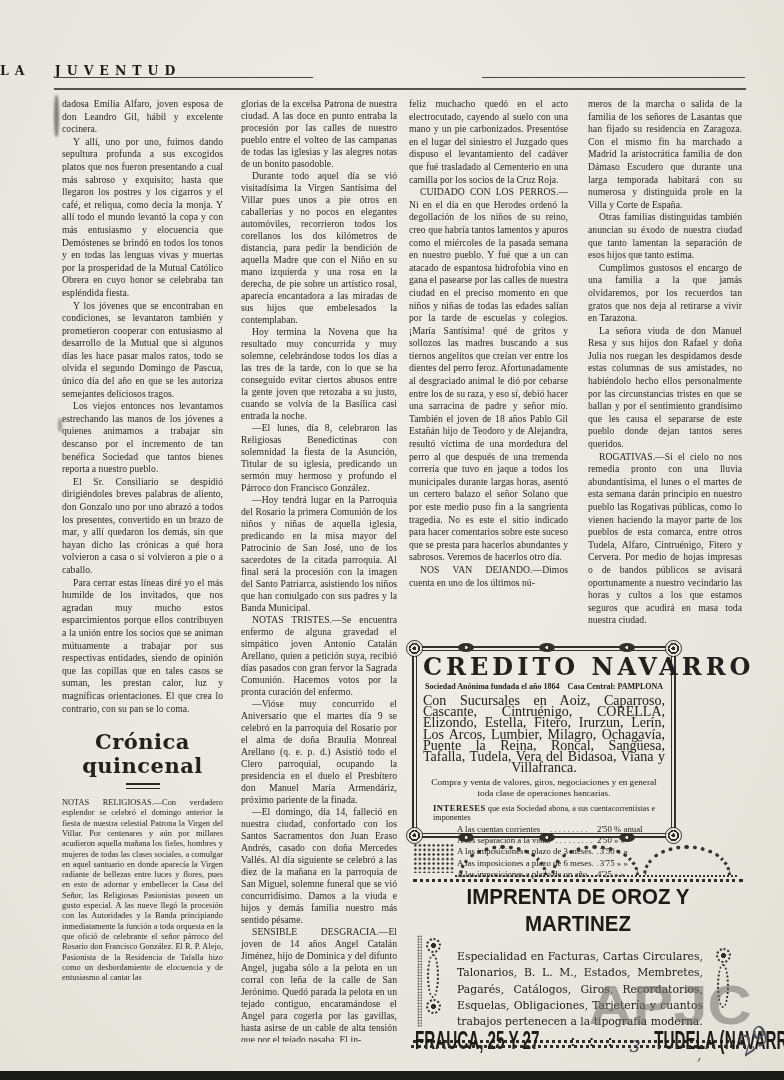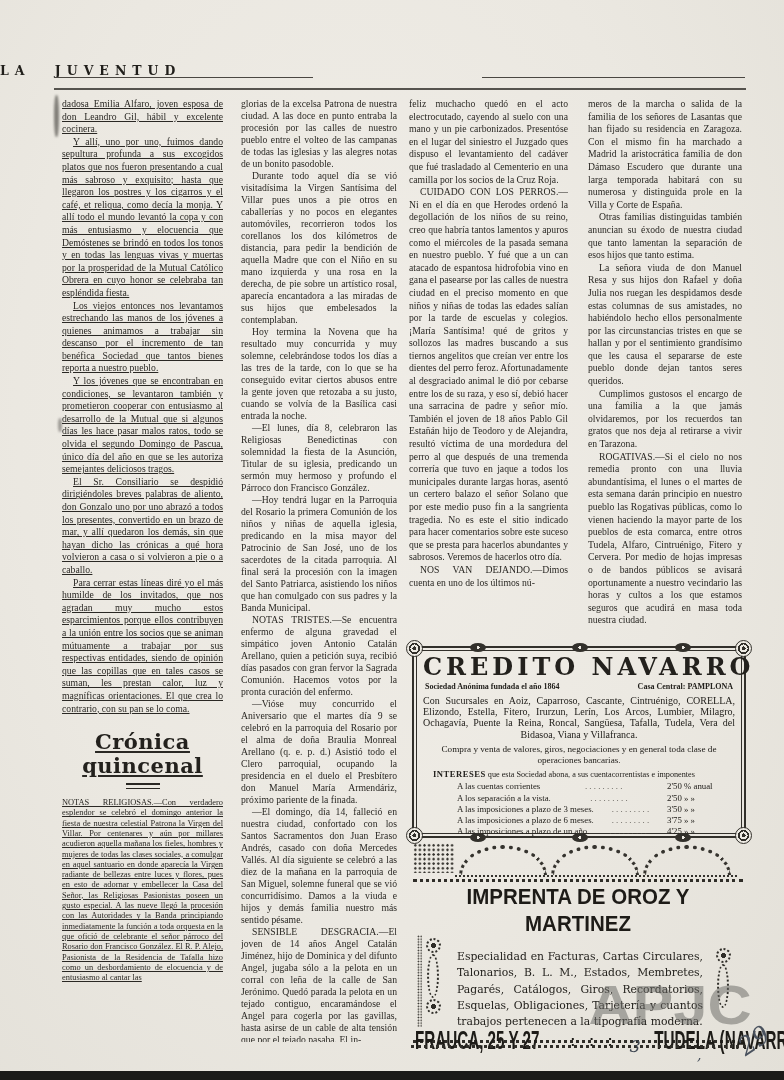--- a/index.html
+++ b/index.html
@@ -21,33 +21,33 @@
   .rule-l{position:absolute;top:77px;left:55px;width:258px;height:1px;background:#4a4742;}
   .rule-r{position:absolute;top:77px;left:482px;width:263px;height:1px;background:#4a4742;}
   .rule-full{position:absolute;top:88px;left:54px;width:692px;height:2px;background:#3b3834;opacity:.85;}
   
   .col{
     position:absolute;top:98px;color:#2a2824;text-align:justify;
     font-size:9.7px;line-height:12.6px;overflow:hidden;
   }
   .col p{margin:0;text-indent:11px;}
   .col p.noind{text-indent:0;}
-  .col1{left:62px;width:161px;height:947px;text-decoration:underline;}
+  .col1{left:62px;width:161px;height:947px;}
   .col2{left:241px;width:156px;height:944px;line-height:12.0px;}
   .col3{left:409px;width:159px;height:545px;}
   .col4{left:588px;width:154px;height:545px;}
   .cronica{
     font-family:"DejaVu Serif",serif;font-weight:bold;font-size:21px;line-height:24px;
     text-align:center;margin:15px 0 5px;color:#23211d;letter-spacing:0.5px;
   }
   .cronica-rule{width:34px;height:3px;border-top:2px solid #2a2824;border-bottom:1px solid #2a2824;margin:0 auto 9px;}
   .col1 .small{font-size:8.4px;line-height:10.3px;}
   
   .credito{
-    position:absolute;left:412px;top:646px;width:334px;height:192px;
+    position:absolute;left:412px;top:646px;width:264px;height:192px;
     border:2px solid #32302b;box-sizing:border-box;background:rgba(255,255,255,0.06);
   }
   .credito .innerframe{position:absolute;inset:2px;border:1px solid #32302b;}
   .c-corner{
     position:absolute;width:15px;height:15px;border-radius:50%;
     background:radial-gradient(circle,#32302b 0 2px,#ece9e2 2px 4px,#32302b 4px 5.5px,#ece9e2 5.5px);
     border:1px solid #32302b;z-index:3;
   }
   .c-tl{left:-8px;top:-8px;} .c-tr{right:-8px;top:-8px;}
   .c-bl{left:-8px;bottom:-8px;} .c-br{right:-8px;bottom:-8px;}
@@ -56,21 +56,21 @@
     background:radial-gradient(circle,#ece9e2 0 1.5px,#32302b 1.5px);
   }
   .m-t1{top:-5.5px;left:17%;} .m-t2{top:-5.5px;left:48%;} .m-t3{top:-5.5px;left:79%;}
   .m-b1{bottom:-5.5px;left:17%;} .m-b2{bottom:-5.5px;left:48%;} .m-b3{bottom:-5.5px;left:79%;}
   .credito .inner{position:absolute;inset:5px 9px;color:#23211d;}
   .cred-title{
     font-family:"DejaVu Serif",serif;font-weight:bold;font-size:24px;line-height:26px;
     text-align:center;letter-spacing:4px;margin:1px 0 2px;white-space:nowrap;
   }
   .cred-sub{display:flex;justify-content:space-between;font-size:8px;font-weight:bold;margin:0 2px 4px;}
-  .cred-branches{font-size:10px;line-height:11.2px;text-align:justify;text-align-last:center;margin:0 0 4px;}
+  .cred-branches{font-size:14px;line-height:11.2px;text-align:justify;text-align-last:center;margin:0 0 4px;}
   .cred-services{font-size:9.2px;line-height:10.8px;text-align:center;margin:0 0 4px;}
   .cred-interests{font-size:8.2px;margin:0 0 2px;padding-left:10px;text-align:left;}
   .cred-interests b{font-size:8.6px;letter-spacing:0.5px;}
   .rate{display:flex;font-size:8.8px;line-height:11.2px;padding:0 6px 0 34px;text-align:left;}
   .rate .lbl{white-space:nowrap;}
   .rate .leader{flex:1;overflow:hidden;white-space:nowrap;color:#4a4742;text-align:center;padding:0 3px;}
   .rate .val{width:62px;white-space:nowrap;}
   
   .garland{position:absolute;left:413px;top:840px;width:324px;height:37px;z-index:2;}
   .g-block{
@@ -138,22 +138,22 @@
 <div class="sheet">
 
   <div class="masthead">LA JUVENTUD</div>
   <div class="rule-l"></div>
   <div class="rule-r"></div>
   <div class="rule-full"></div>
 
   <div class="col col1">
     <p class="noind">dadosa Emilia Alfaro, joven esposa de don Leandro Gil, hábil y excelente cocinera.</p>
     <p>Y allí, uno por uno, fuimos dando sepultura profunda a sus excogidos platos que nos fueron presentando a cual más sabroso y exquisito; hasta que llegaron los postres y los cigarros y el café, et reliqua, como decía la monja. Y allí todo el mundo levantó la copa y con más entusiasmo y elocuencia que Demóstenes se brindó en todos los tonos y en todas las lenguas vivas y muertas por la prosperidad de la Mutual Católico Obrera en cuyo honor se celebraba tan espléndida fiesta.</p>
+    <p>Y los jóvenes que se encontraban en condiciones, se levantaron también y prometieron cooperar con entusiasmo al desarrollo de la Mutual que si algunos días les hace pasar malos ratos, todo se olvida el segundo Domingo de Pascua, único día del año en que se les autoriza semejantes deliciosos tragos.</p>
     <p>Los viejos entonces nos levantamos estrechando las manos de los jóvenes a quienes animamos a trabajar sin descanso por el incremento de tan benéfica Sociedad que tantos bienes reporta a nuestro pueblo.</p>
-    <p>Y los jóvenes que se encontraban en condiciones, se levantaron también y prometieron cooperar con entusiasmo al desarrollo de la Mutual que si algunos días les hace pasar malos ratos, todo se olvida el segundo Domingo de Pascua, único día del año en que se les autoriza semejantes deliciosos tragos.</p>
     <p>El Sr. Consiliario se despidió dirigiéndoles breves palabras de aliento, don Gonzalo uno por uno abrazó a todos los presentes, convertido en un brazo de mar, y allí quedaron los demás, sin que hayan dicho las crónicas a qué hora volvieron a casa o si volvieron a pie o a caballo.</p>
     <p>Para cerrar estas líneas diré yo el más humilde de los invitados, que nos agradan muy mucho estos esparcimientos porque ellos contribuyen a la unión entre los socios que se animan mútuamente a trabajar por sus respectivas entidades, siendo de opinión que las copillas que en tales casos se suman, les prestan calor, luz y magníficas orientaciones. El que crea lo contrario, con su pan se lo coma.</p>
     <h2 class="cronica">Crónica quincenal</h2>
     <div class="cronica-rule"></div>
     <p class="small noind">NOTAS RELIGIOSAS.—Con verdadero esplendor se celebró el domingo anterior la fiesta de nuestra celestial Patrona la Virgen del Villar. Por centenares y aún por millares acudieron aquella mañana los fieles, hombres y mujeres de todas las clases sociales, a comulgar en aquel santuario en donde aparecía la Virgen radiante de bellezas entre luces y flores, pues en esto de adornar y embellecer la Casa del Señor, las Religiosas Pasionistas poseen un gusto especial. A las nueve llegó la procesión con las Autoridades y la Banda principiando inmediatamente la función a toda orquesta en la que ofició de celebrante el señor párroco del Rosario don Francisco González. El R. P. Alejo, Pasionista de la Residencia de Tafalla hizo como un desbordamiento de elocuencia y de entusiasmo al cantar las</p>
   </div>
 
   <div class="col col2">
     <p class="noind">glorias de la excelsa Patrona de nuestra ciudad. A las doce en punto entraba la procesión por las calles de nuestro pueblo entre el volteo de las campanas de todas las iglesias y las alegres notas de un bonito pasodoble.</p>
     <p>Durante todo aquel día se vió visitadísima la Virgen Santísima del Villar pues unos a pie otros en caballerías y no pocos en elegantes automóviles, recorrieron todos los corellanos los dos kilómetros de distancia, para pedir la bendición de aquella Madre que con el Niño en su mano izquierda y una rosa en la derecha, de pie sobre un artístico rosal, aparecía encantadora a las miradas de sus hijos que embelesados la contemplaban.</p>
@@ -168,22 +168,22 @@
 
   <div class="col col3">
     <p class="noind">feliz muchacho quedó en el acto electrocutado, cayendo al suelo con una mano y un pie carbonizados. Presentóse en el lugar del siniestro el Juzgado ques dispuso el levantamiento del cadáver que fué trasladado al Cementerio en una camilla por los socios de la Cruz Roja.</p>
     <p>CUIDADO CON LOS PERROS.—Ni en el día en que Herodes ordenó la degollación de los niños de su reino, creo que habría tantos lamentos y apuros como el miércoles de la pasada semana en nuestro pueblo. Y fué que a un can atacado de espantosa hidrofobia vino en gana el pasearse por las calles de nuestra ciudad en el preciso momento en que niños y niñas de todas las edades salían por la tarde de escuelas y colegios. ¡María Santísima! qué de gritos y sollozos las madres buscando a sus tiernos angelitos que creían ver entre los dientes del perro feroz. Afortunadamente al desgraciado animal le dió por cebarse entre los de su raza, y eso sí, debió hacer una sarracina de padre y señor mío. También el joven de 18 años Pablo Gil Estañán hijo de Teodoro y de Alejandra, resultó víctima de una mordedura del perro al que después de una tremenda correría que tuvo en jaque a todos los municipales durante largas horas, asentó un certero balazo el señor Solano que por este medio puso fin a la sangrienta tragedia. No es este el sitio indicado para hacer comentarios sobre este suceso que se presta para hacerlos abundantes y sabrosos. Veremos de hacerlos otro día.</p>
     <p>NOS VAN DEJANDO.—Dimos cuenta en uno de los últimos nú-</p>
   </div>
 
   <div class="col col4">
     <p class="noind">meros de la marcha o salida de la familia de los señores de Lasantas que han fijado su residencia en Zaragoza. Con el mismo fin ha marchado a Madrid la aristocrática familia de don Dámaso Escudero que durante una larga temporada habitará con su numerosa y distinguida prole en la Villa y Corte de España.</p>
     <p>Otras familias distinguidas también anuncian su éxodo de nuestra ciudad que tanto lamentan la separación de esos hijos que tanto estima.</p>
+    <p>Cumplimos gustosos el encargo de una familia a la que jamás olvidaremos, por los recuerdos tan gratos que nos deja al retirarse a vivir en Tarazona.</p>
     <p>La señora viuda de don Manuel Resa y sus hijos don Rafael y doña Julia nos ruegan les despidamos desde estas columnas de sus amistades, no habiéndolo hecho ellos personalmente por las circunstancias tristes en que se hallan y por el sentimiento grandísimo que les causa el separarse de este pueblo donde dejan tantos seres queridos.</p>
-    <p>Cumplimos gustosos el encargo de una familia a la que jamás olvidaremos, por los recuerdos tan gratos que nos deja al retirarse a vivir en Tarazona.</p>
     <p>ROGATIVAS.—Si el cielo no nos remedia pronto con una lluvia abundantísima, el lunes o el martes de esta semana darán principio en nuestro pueblo las Rogativas públicas, como lo vienen haciendo la mayor parte de los pueblos de esta comarca, entre otros Tudela, Alfaro, Cintruénigo, Fitero y Cervera. Por medio de hojas impresas o de bandos públicos se avisará oportunamente a nuestro vecindario las horas y cultos a los que estamos seguros que acudirá en masa toda nuestra ciudad.</p>
   </div>
 
   <div class="credito">
     <div class="innerframe"></div>
     <span class="c-corner c-tl"></span>
     <span class="c-corner c-tr"></span>
     <span class="c-corner c-bl"></span>
     <span class="c-corner c-br"></span>
     <span class="c-med m-t1"></span>

